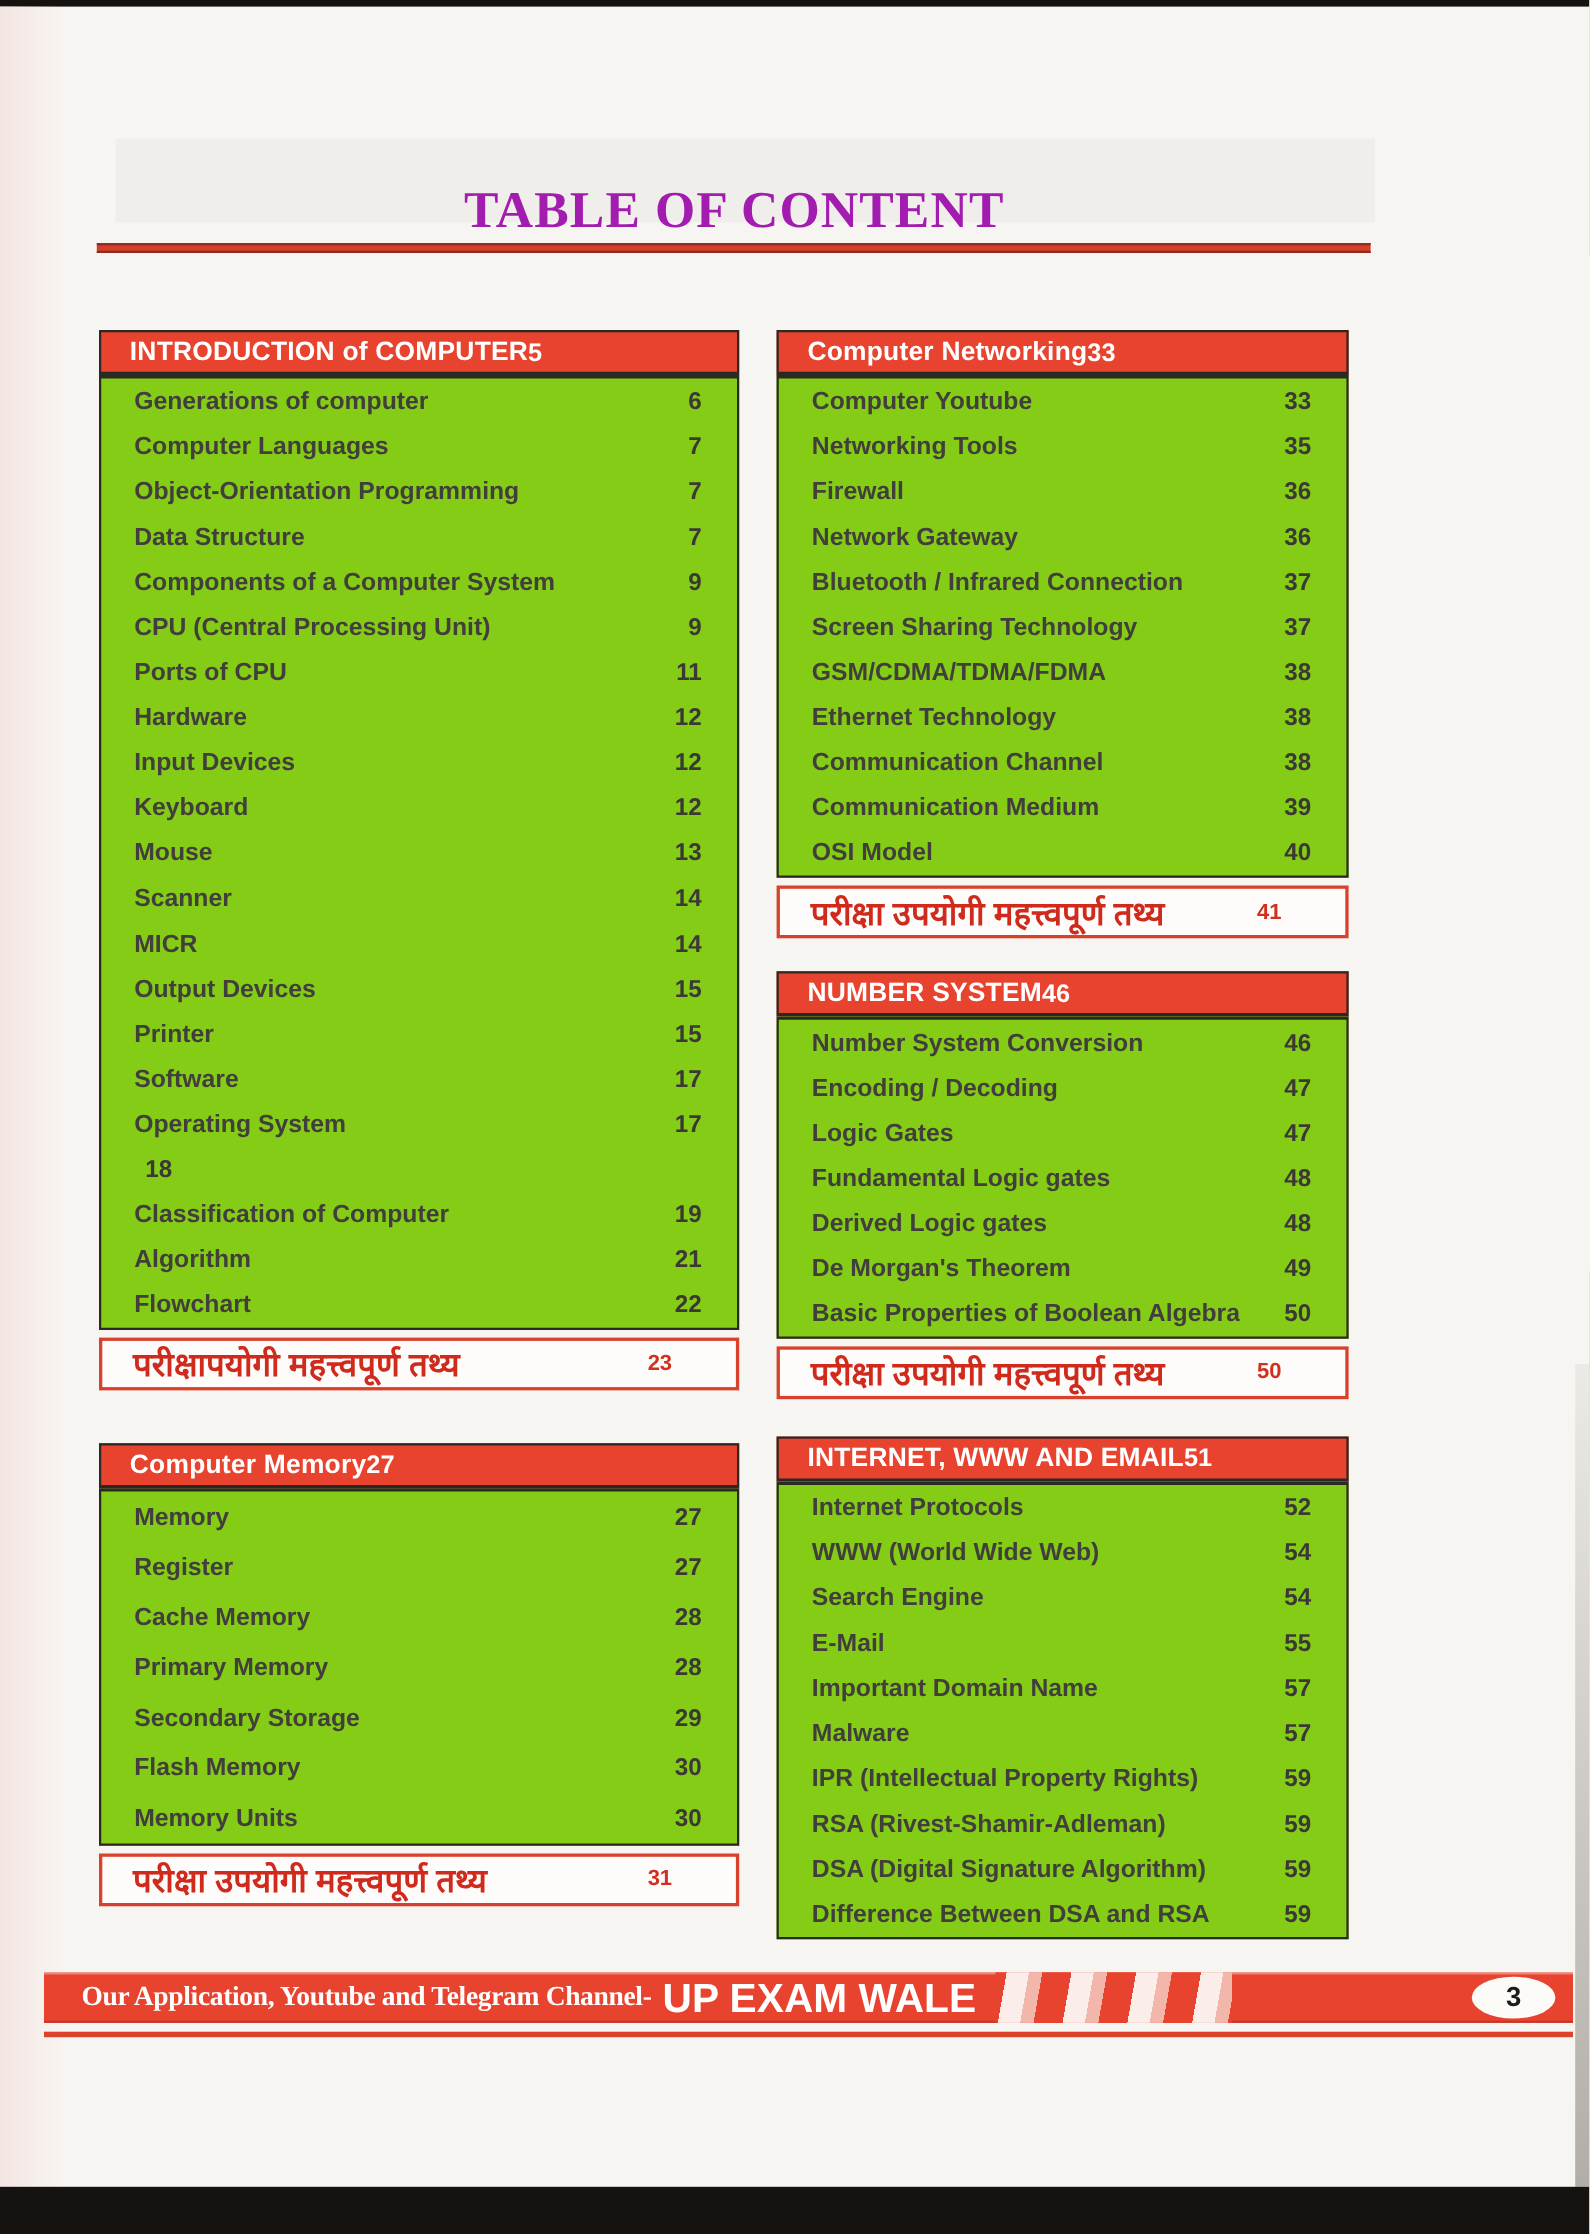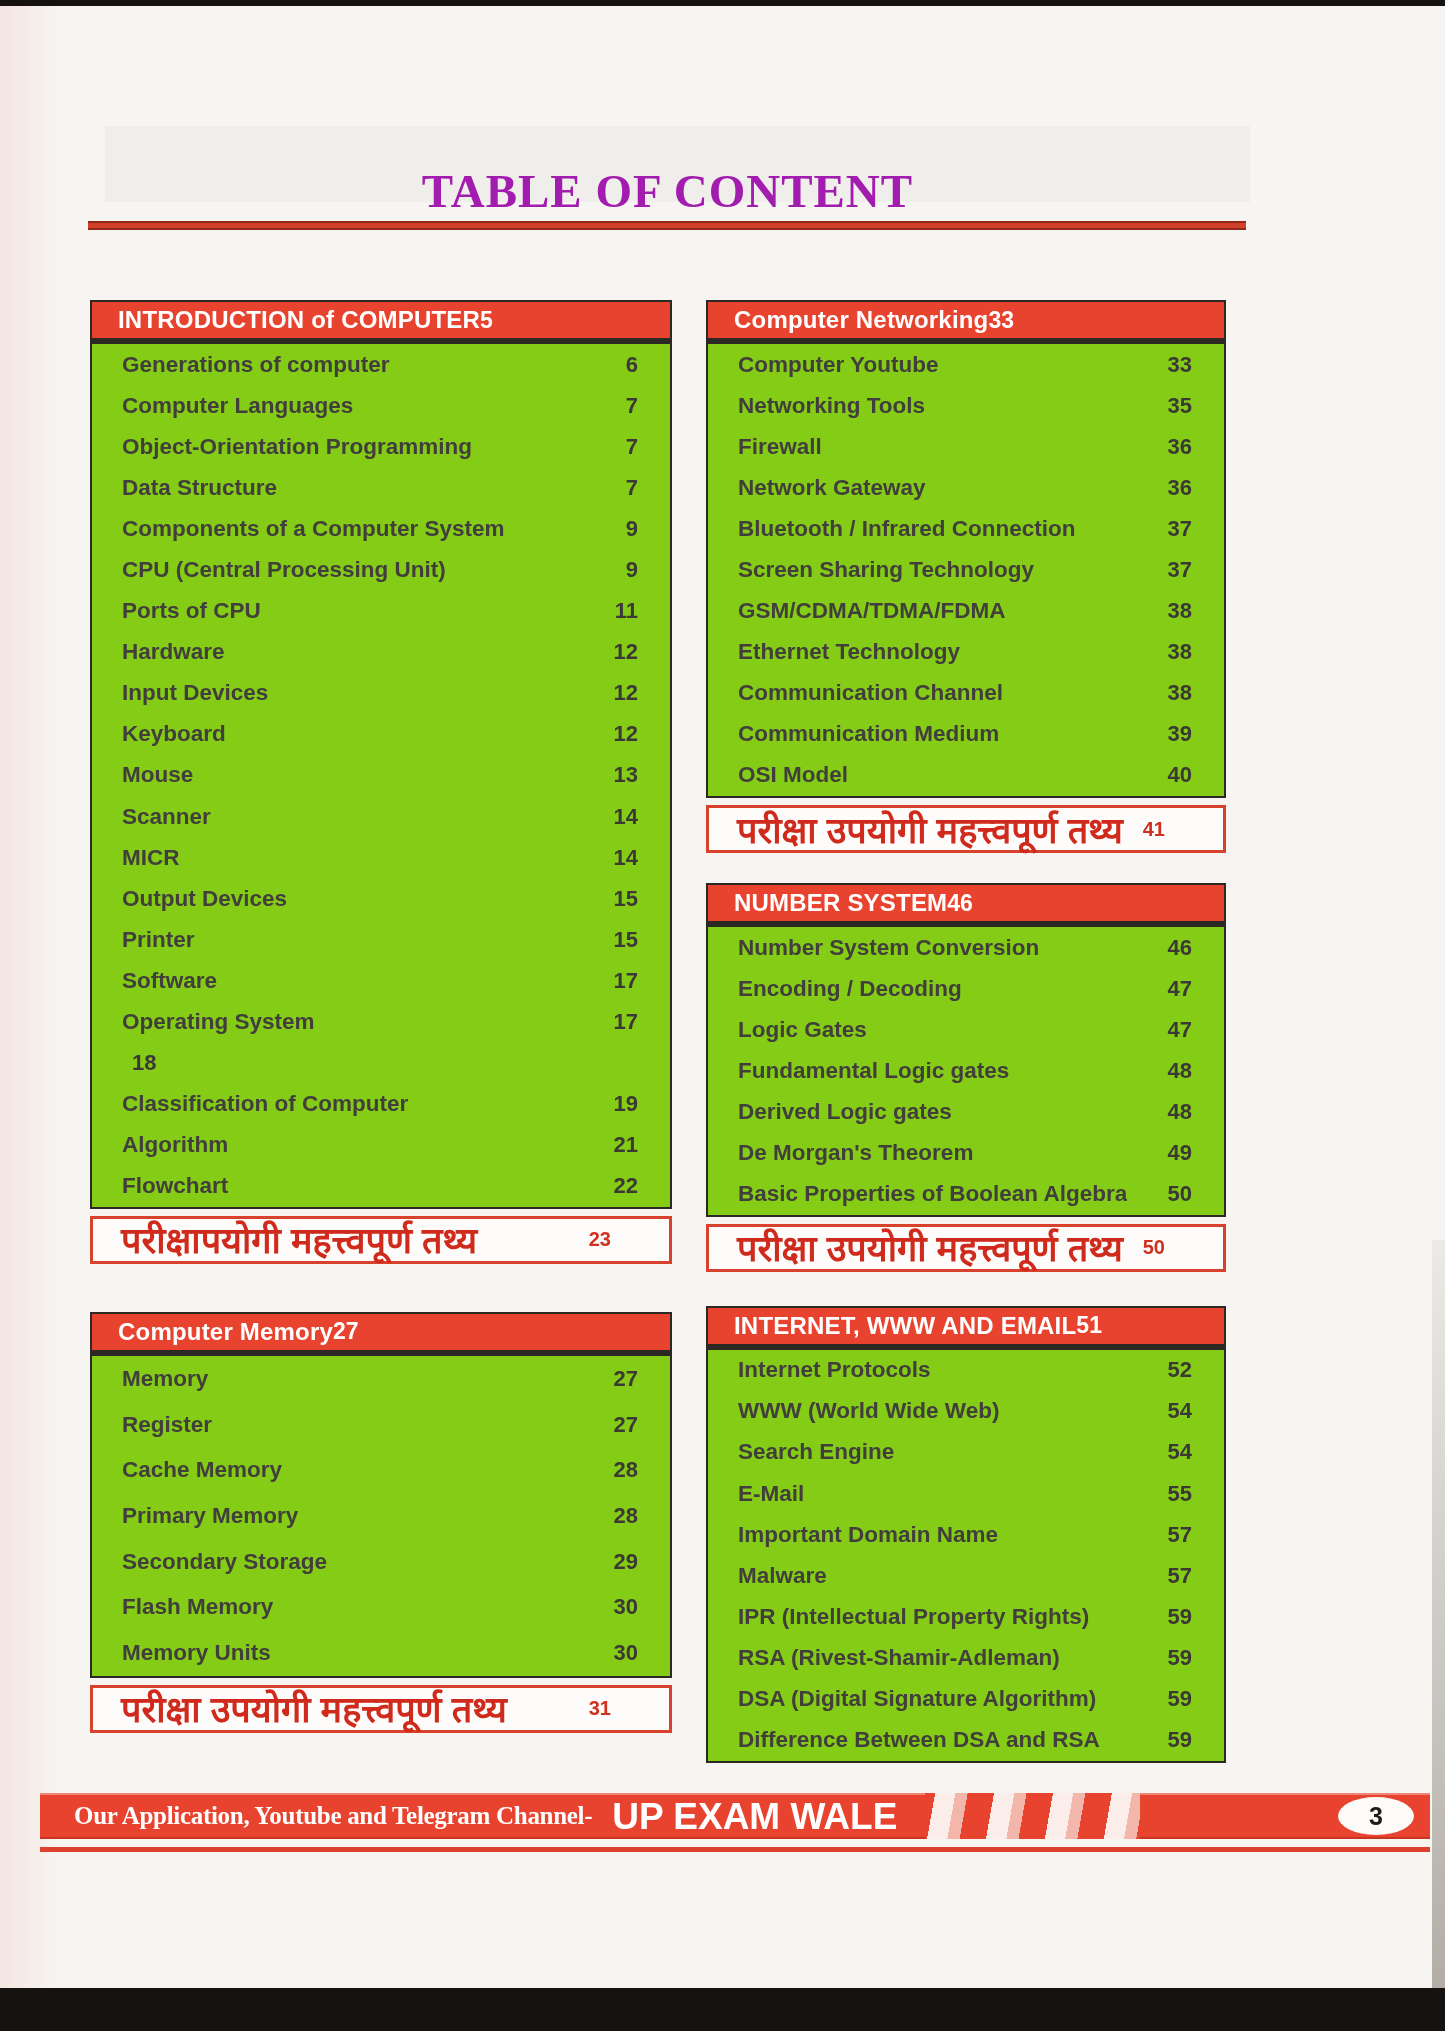--- a/index.html
+++ b/index.html
@@ -31,30 +31,30 @@
   .band-label{color:#fff;font-weight:bold;font-size:24px;letter-spacing:.2px;white-space:nowrap;}
   .band-page{color:#fff;font-weight:bold;font-size:23px;}
   .items{background:#84cc16;border:2px solid #2c2824;border-top-width:3px;}
   .row{display:flex;justify-content:space-between;align-items:center;height:41.1px;
        padding:0 32px 0 30px;}
   .sec-left-1 .row{height:45.7px;}
   .row-label{font-size:22.5px;font-weight:bold;color:#413e3b;white-space:nowrap;overflow:hidden;}
   .row-page{font-size:22px;font-weight:bold;color:#3b3835;margin-left:10px;}
   .factbox{display:flex;justify-content:space-between;align-items:center;height:48px;
            border:3px solid #d8422c;background:#fdfcfa;margin-top:7px;padding:0 58px 0 28px;}
-  .fact-label{color:#cf2a1b;font-size:36px;font-weight:bold;white-space:nowrap;
+  .fact-label{color:#cf2a1b;font-size:30px;font-weight:bold;white-space:nowrap;
               font-family:"Liberation Sans","DejaVu Sans",sans-serif;}
   .fact-page{color:#d0301d;font-size:20px;font-weight:bold;}
   .sec-left-1{margin-top:48px;}
   .sec-right-1{margin-top:30px;}
   .sec-right-2{margin-top:34px;}
   
   .footer-bar{position:absolute;left:40px;top:1793px;width:1390px;height:46px;background:#e8432e;
               display:flex;align-items:center;padding-left:34px;
-              box-shadow:inset 0 2px 0 rgba(255,255,255,.35), inset 0 -2px 0 rgba(140,30,15,.35);gap:10px;}
+              box-shadow:inset 0 2px 0 rgba(255,255,255,.35), inset 0 -2px 0 rgba(140,30,15,.35);}
   .footer-channel{font-family:"Liberation Serif",serif;font-weight:bold;color:#fff;font-size:25px;
                   letter-spacing:-.3px;white-space:nowrap;}
   .footer-brand{font-weight:bold;color:#fff;font-size:37px;line-height:1;margin-left:10px;white-space:nowrap;}
   .footer-stripes{height:100%;flex:0 0 215px;margin-left:18px;
       background:repeating-linear-gradient(100deg,#e8432e 0 10px,#fbeeea 10px 30px,#f2b7aa 30px 42px,#e8432e 42px 58px);}
   .footer-spacer{flex:1;}
   .page-oval{flex:0 0 auto;width:76px;height:38px;border-radius:50%;background:#fcfbf7;
              display:flex;align-items:center;justify-content:center;margin-right:16px;
              color:#1e1c1a;font-size:25px;font-weight:bold;}
   .footer-underline{position:absolute;left:40px;top:1847px;width:1390px;height:5px;background:#dc422c;}

